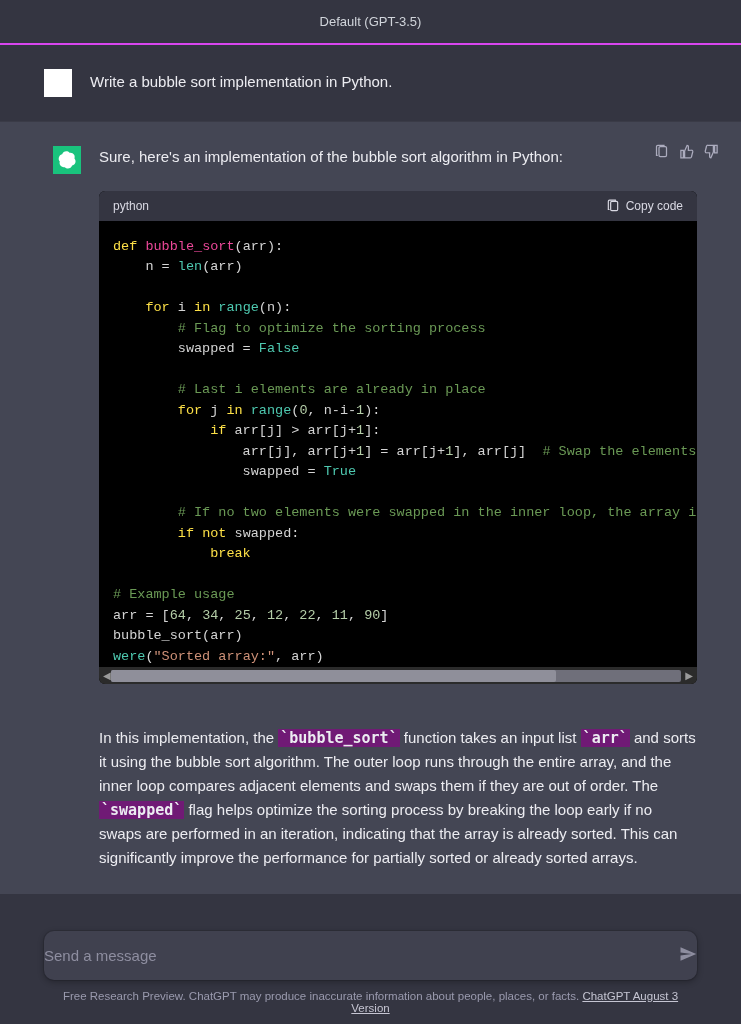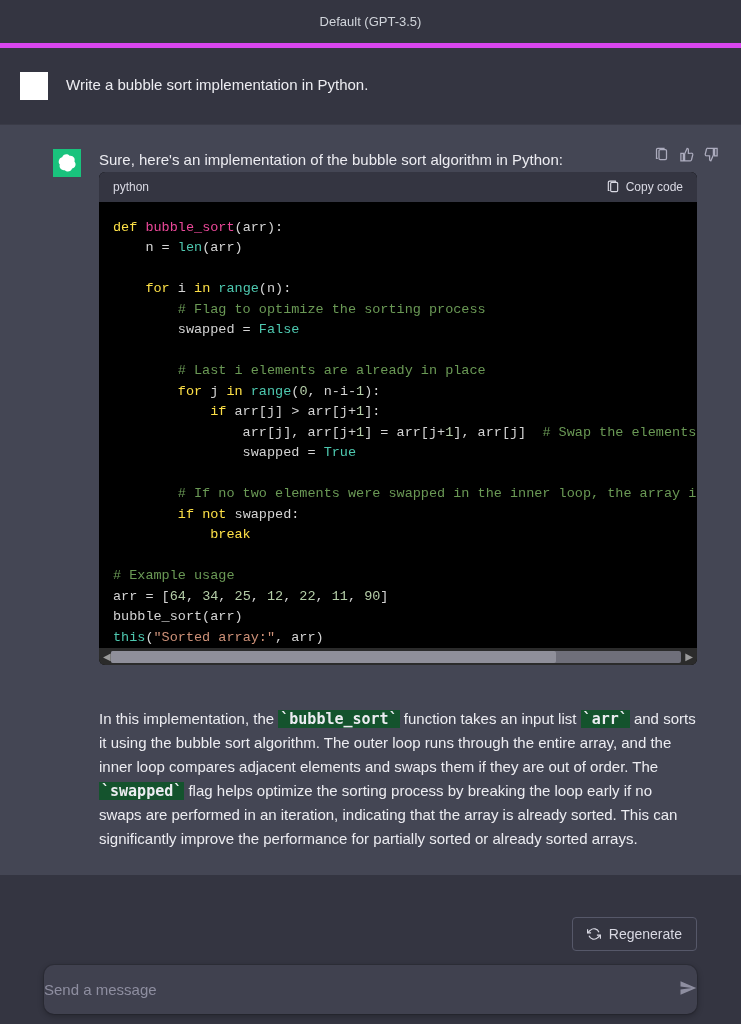--- a/index.html
+++ b/index.html
@@ -11,26 +11,26 @@
     width: 741px;
     height: 1024px;
     overflow: hidden;
     position: relative;
   }
   .header {
     text-align: center;
     padding: 14px 0;
     font-size: 13px;
     color: #d1d5db;
-    border-bottom: 5px solid #d946ef;
+    border-bottom: 2px solid #d946ef;
   }
   .user-row {
     display: flex;
     gap: 18px;
-    padding: 24px 20px;
+    padding: 24px 44px;
     border-bottom: 1px solid #3a3b47;
     background: #343541;
   }
   .avatar-user {
     width: 28px; height: 28px; background: #fff; flex: 0 0 28px;
   }
   .avatar-bot {
     width: 28px; height: 28px; background: #19c37d; flex: 0 0 28px;
     display: flex; align-items: center; justify-content: center;
   }
@@ -44,20 +44,21 @@
     position: relative;
   }
   .assist-content { flex: 1; min-width: 0; }
   .assist-intro { font-size: 15px; line-height: 1.5; }
   .actions {
     position: absolute; right: 22px; top: 22px;
     display: flex; gap: 10px; color: #acacbe;
   }
   .actions span { cursor: pointer; }
   .codeblock {
+    margin-top: 22px;
     background: #000;
     border-radius: 6px;
     overflow: hidden;
     position: relative;
   }
   .codehdr {
     background: #343541;
     color: #d9d9e3;
     font-size: 12px;
     display: flex; justify-content: space-between; align-items: center;
@@ -92,21 +93,21 @@
   }
   .hscroll .track::after { content:""; display:block; width:78%; height:100%; background:#8f8f9a; border-radius:2px;}
   .explain {
     margin-top: 42px;
     font-size: 15px;
     line-height: 1.6;
   }
   .explain code {
     font-family: Consolas, monospace;
     font-weight: bold;
-    background: #14532d;
+    background: #701a75;
     padding: 0 2px;
   }
   .bottom {
     position: absolute; bottom: 0; left: 0; right: 0;
     background: linear-gradient(180deg, rgba(52,53,65,0) 0%, #343541 40%);
     padding: 16px 44px 10px;
   }
   .regen {
     float: right;
     margin-bottom: 14px;
@@ -204,45 +205,41 @@
 <span class="p">                arr[j], arr[j+</span><span class="n">1</span><span class="p">] = arr[j+</span><span class="n">1</span><span class="p">], arr[j]  </span><span class="c"># Swap the elements</span>
 <span class="p">                swapped = </span><span class="bi">True</span>
 
 <span class="p">        </span><span class="c"># If no two elements were swapped in the inner loop, the array is al</span>
 <span class="p">        </span><span class="k">if</span><span class="p"> </span><span class="k">not</span><span class="p"> swapped:</span>
 <span class="p">            </span><span class="k">break</span>
 
 <span class="c"># Example usage</span>
 <span class="p">arr = [</span><span class="n">64</span><span class="p">, </span><span class="n">34</span><span class="p">, </span><span class="n">25</span><span class="p">, </span><span class="n">12</span><span class="p">, </span><span class="n">22</span><span class="p">, </span><span class="n">11</span><span class="p">, </span><span class="n">90</span><span class="p">]</span>
 <span class="p">bubble_sort(arr)</span>
-<span class="bi">this</span><span class="p">(</span><span class="s">"Sorted array:"</span><span class="p">, arr)</span>
+<span class="bi">were</span><span class="p">(</span><span class="s">"Sorted array:"</span><span class="p">, arr)</span>
 </pre>
       </div>
       <div class="hscroll">
         <span>◀</span>
         <div class="track"></div>
         <span>▶</span>
       </div>
     </div>
 
     <div class="explain">
       <span>In this implementation, the </span><code>`bubble_sort`</code><span> function takes an input list </span><code>`arr`</code><span> and sorts it using the bubble sort algorithm. The outer loop runs through the entire array, and the inner loop compares adjacent elements and swaps them if they are out of order. The </span><code>`swapped`</code><span> flag helps optimize the sorting process by breaking the loop early if no swaps are performed in an iteration, indicating that the array is already sorted. This can significantly improve the performance for partially sorted or already sorted arrays.</span>
     </div>
   </div>
 </div>
 
 <div class="bottom">
-  <button class="regen">
-    <svg width="14" height="14" viewBox="0 0 24 24" fill="none" stroke="currentColor" stroke-width="2">
-        <path d="M1 4v6h6M23 20v-6h-6"></path>
-        <path d="M20.49 9A9 9 0 0 0 5.64 5.64L1 10m22 4l-4.64 4.36A9 9 0 0 1 3.51 15"></path>
-      </svg>
-    <span>Regenerate</span>
-  </button>
   <div class="inputbar">
     <input type="text" placeholder="Send a message" style="">
     <span class="sendbtn">
       <svg width="18" height="18" viewBox="0 0 24 24" fill="currentColor">
           <path d="M2 21l21-9L2 3v7l15 2-15 2v7z"></path>
         </svg>
     </span>
   </div>
+  <div class="disclaimer">
+    <span>Free Research Preview. ChatGPT may produce inaccurate information about people, places, or facts. </span><a>ChatGPT August 3 Version</a>
+  </div>
 </div>
 
 </body></html>

